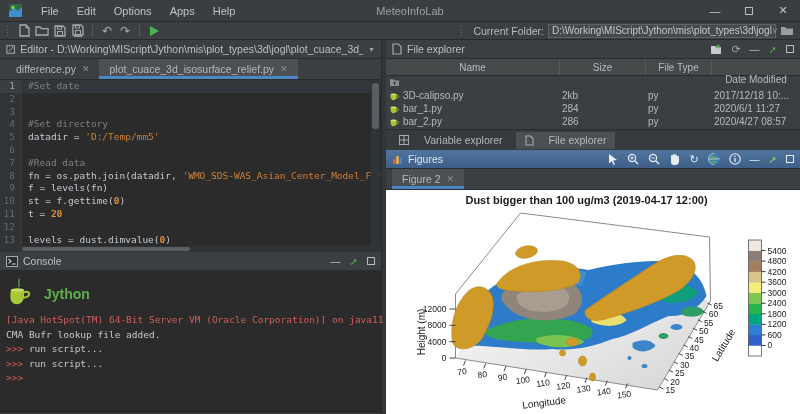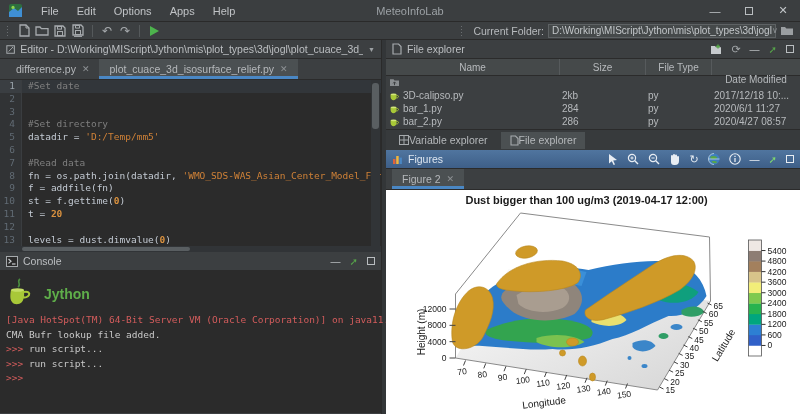--- a/index.html
+++ b/index.html
@@ -75,21 +75,21 @@
   
   #file-panel { position:absolute; left:0; top:0; width:414px; height:110px; background:#3c3f41; }
   #file-cols { display:flex; height:17px; background:#45494a; border-bottom:1px solid #2b2b2b; font-size:10px; color:#b7babd; }
   .colh { display:flex; align-items:center; justify-content:center; border-right:1px solid #565a5c; }
   .colh:nth-child(1){ width:174px; } .colh:nth-child(2){ width:86px; } .colh:nth-child(3){ width:66px; } .colh:nth-child(4){ width:87px; border-right:none; flex:1;margin-top:20px; }
   .frow { display:flex; height:13px; align-items:center; font-size:10px; color:#b7babd; }
   .fc { overflow:hidden; white-space:nowrap; }
   .fc.name { width:174px; padding-left:3px; display:flex; align-items:center; gap:4px; }
   .fc.size { width:86px; padding-left:2px; } .fc.type { width:66px; padding-left:2px; } .fc.date { flex:1; padding-left:2px; }
   #bottom-tabs { position:absolute; left:0; bottom:0; width:414px; height:21px; background:#373a3c; border-top:1px solid #2b2b2b; display:flex; align-items:center; padding-left:4px; gap:4px; }
-  .btab { height:17px; display:flex; align-items:center; gap:0; padding:0 9px; font-size:10.5px; color:#b5b8bb; }
+  .btab { height:17px; display:flex; align-items:center; gap:15px; padding:0 9px; font-size:10.5px; color:#b5b8bb; }
   .btab.active { background:#4b5052; }
 
   
   #figures-panel { position:absolute; left:0; top:110px; width:414px; height:264px; background:#3c3f41; }
   #figures-hdr { background:linear-gradient(#50759f,#3e5f88); color:#dde6f0; }
   #figures-hdr .hdr-icons { color:#e8edf3; }
   #fig-plot { position:absolute; left:0; top:40px; width:414px; height:224px; background:#ffffff; }
   svg text { font-family:"Liberation Sans", sans-serif; }
 
   .ficon { display:flex; align-items:center; }
@@ -196,21 +196,21 @@
       </div>
       <div id="code-area">
           <div class="code-line current"><span class="gut">1</span><span class="ct"><span class="cmt">#Set date</span></span></div>
           <div class="code-line"><span class="gut">2</span></div>
           <div class="code-line"><span class="gut">3</span><span class="ct"></span></div>
           <div class="code-line"><span class="gut">4</span><span class="ct"><span class="cmt">#Set directory</span></span></div>
           <div class="code-line"><span class="gut">5</span><span class="ct"><span class="txt">datadir = </span><span class="str">'D:/Temp/mm5'</span></span></div>
           <div class="code-line"><span class="gut">6</span><span class="ct"></span></div>
           <div class="code-line"><span class="gut">7</span><span class="ct"><span class="cmt">#Read data</span></span></div>
           <div class="code-line"><span class="gut">8</span><span class="ct"><span class="txt">fn = os.path.join(datadir, </span><span class="str">'WMO_SDS-WAS_Asian_Center_Model_Forecast</span></span></div>
-          <div class="code-line"><span class="gut">9</span><span class="ct"><span class="txt">f = addfile(fn)</span></span></div>
+          <div class="code-line"><span class="gut">9</span><span class="ct"><span class="txt">f = levels(fn)</span></span></div>
           <div class="code-line"><span class="gut">10</span><span class="ct"><span class="txt">st = f.gettime(</span><span class="num">0</span><span class="txt">)</span></span></div>
           <div class="code-line"><span class="gut">11</span><span class="ct"><span class="txt">t = </span><span class="num">20</span></span></div>
           <div class="code-line"><span class="gut">12</span></div>
           <div class="code-line"><span class="gut">13</span><span class="ct"><span class="txt">levels = dust.dimvalue(</span><span class="num">0</span><span class="txt">)</span></span></div>
         </div>
       <div id="v-scroll">
           <div id="v-thumb"></div>
         </div>
       <div id="h-scroll">
           <div id="h-thumb"></div>

